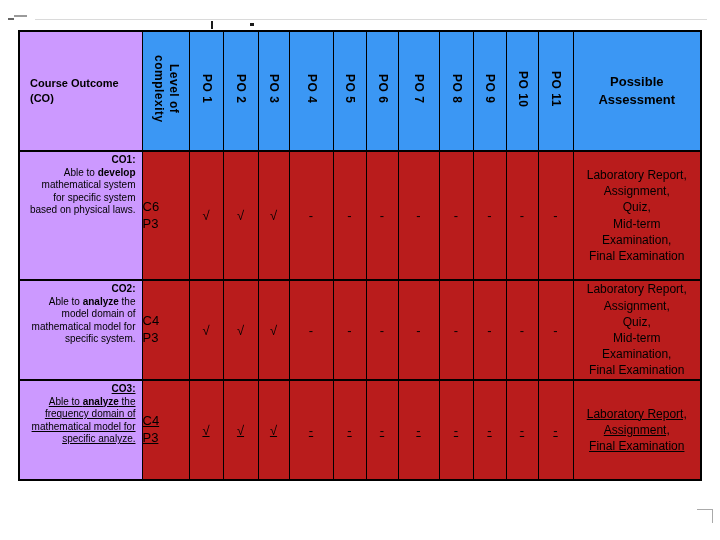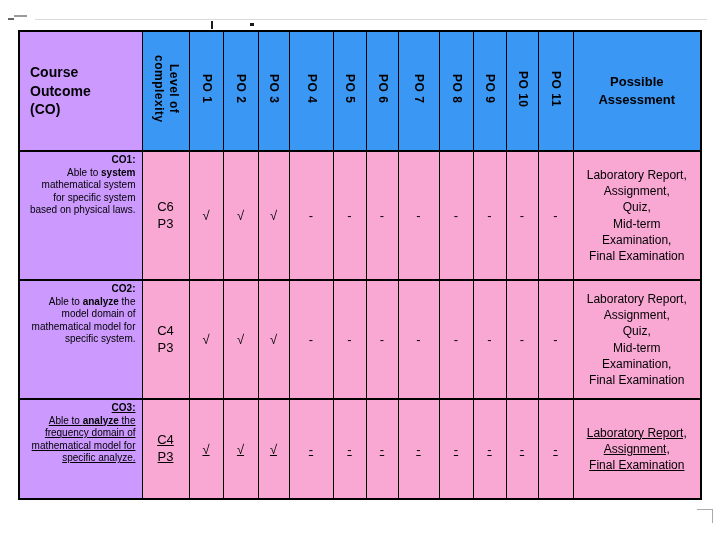--- a/index.html
+++ b/index.html
@@ -14,39 +14,39 @@
   .tick-b{position:absolute;left:250px;top:23px;width:4px;height:3px;background:#1a1a1a;}
 
   table.map{position:absolute;left:18px;top:30px;width:682px;
             border-collapse:collapse;table-layout:fixed;border:2px solid #000;}
   .map th,.map td{border-left:1px solid #000;border-right:1px solid #000;
                   border-top:2px solid #000;border-bottom:2px solid #000;
                   padding:0;overflow:hidden;}
 
   .hdr-row{height:120px;}
   .row-1{height:129px;}
-  .row-2{height:119px;margin-top:47px;}
+  .row-2{height:100px;margin-top:47px;}
   .row-3{height:100px;text-decoration:underline;}
 
   .purple{background:#cc99ff;}
   .blue{background:#3b97f4;}
-  .gray{background:#f9a8d4;}
+  .gray{background:#b91c1c;}
 
   th.co-h{text-align:left;vertical-align:middle;padding:0 8px 0 10px;
-          font-size:14px;font-weight:bold;white-space:pre-line;line-height:1.35;}
+          font-size:11px;font-weight:bold;white-space:pre-line;line-height:1.35;}
   th.v-h{text-align:center;vertical-align:middle;font-weight:bold;}
   .vtext{display:inline-block;writing-mode:vertical-rl;white-space:pre-line;
          font-size:12px;font-weight:bold;line-height:1.25;letter-spacing:0.5px;}
   th.assess-h{vertical-align:middle;font-size:13px;
               font-weight:bold;white-space:pre-line;line-height:1.4;}
 
   td.co-cell{vertical-align:top;text-align:right;padding:2px 6px 2px 8px;
              font-size:10px;line-height:1.25;}
   .co-title{font-weight:bold;}
-  td.level-cell{vertical-align:middle;text-align:center;font-size:13px;
+  td.level-cell{vertical-align:middle;text-align:left;font-size:13px;
                 line-height:1.3;white-space:pre-line;}
   td.po-cell{vertical-align:middle;text-align:center;font-size:13px;}
   td.assess-cell{vertical-align:middle;text-align:center;font-size:12px;
                  line-height:1.35;white-space:pre-line;}
 
   .note-clip{position:absolute;left:22px;top:512px;width:80px;height:7px;
              overflow:hidden;font-size:15px;font-weight:bold;line-height:13px;margin-top:26px;}
 
   .corner-h{position:absolute;left:697px;top:509px;width:16px;height:1px;background:#aaa;}
   .corner-v{position:absolute;left:712px;top:509px;width:1px;height:14px;background:#aaa;}
@@ -99,21 +99,21 @@
       <th class="v-h blue"><div class="vtext">PO 9</div></th>
       <th class="v-h blue"><div class="vtext">PO 10</div></th>
       <th class="v-h blue"><div class="vtext">PO 11</div></th>
       <th class="assess-h blue">Possible
 Assessment</th>
     </tr>
 
     <tr class="row-1">
       <td class="co-cell purple">
         <span class="co-title">CO1:</span><br>
-        <span>Able to </span><b>system</b><span> mathematical system for specific system based on physical laws.</span>
+        <span>Able to </span><b>develop</b><span> mathematical system for specific system based on physical laws.</span>
       </td>
       <td class="level-cell gray">C6
 P3</td>
       <td class="po-cell gray">√</td>
       <td class="po-cell gray">√</td>
       <td class="po-cell gray">√</td>
       <td class="po-cell gray">-</td>
       <td class="po-cell gray">-</td>
       <td class="po-cell gray">-</td>
       <td class="po-cell gray">-</td>

